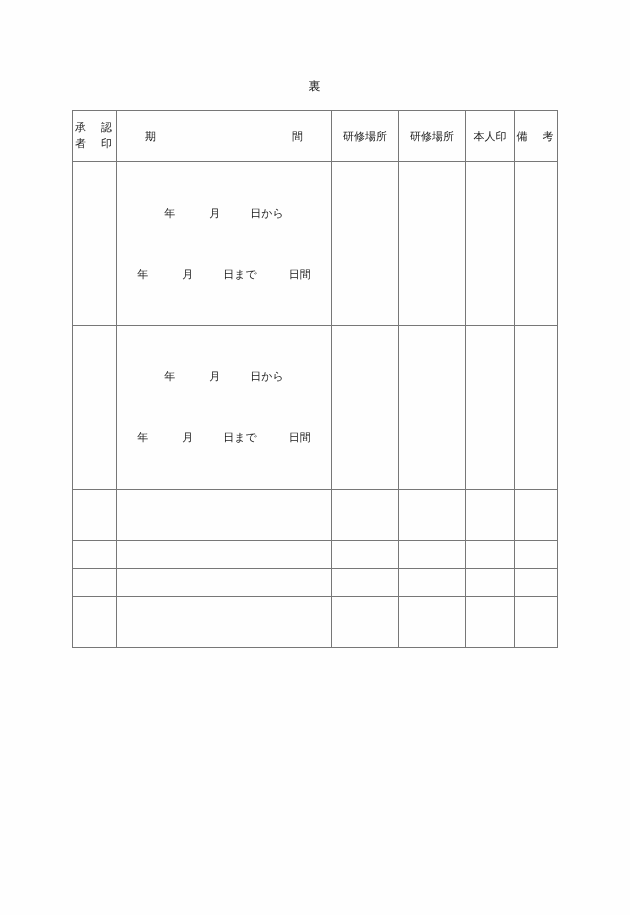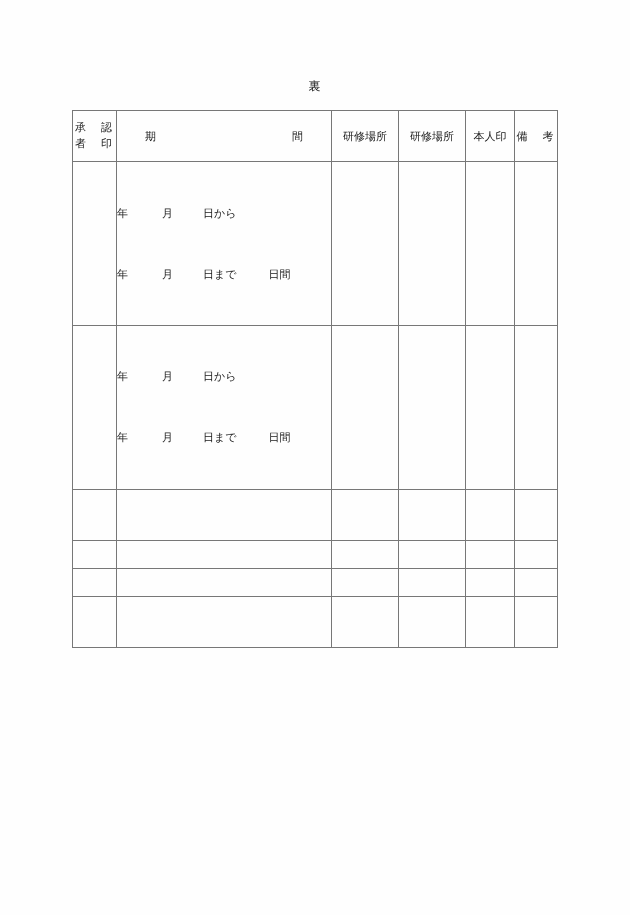--- a/index.html
+++ b/index.html
@@ -108,20 +108,21 @@
   }
 
   tr.row-tall td { height: 50px; }
   tr.row-short td { height: 27px; }
 
   .period-cell {
     padding: 6px 0 6px 28px;
     line-height: 1.85;
     font-size: 11px;
     white-space: pre;
+    text-align: center;
   }
   .period-line .gap-a  { display: inline-block; width: 34px; }
   .period-line .gap-b  { display: inline-block; width: 30px; }
   .period-line .gap-c  { display: inline-block; width: 32px; }
 
   .empty-cell { }
 </style>
 </head>
 <body>
 

